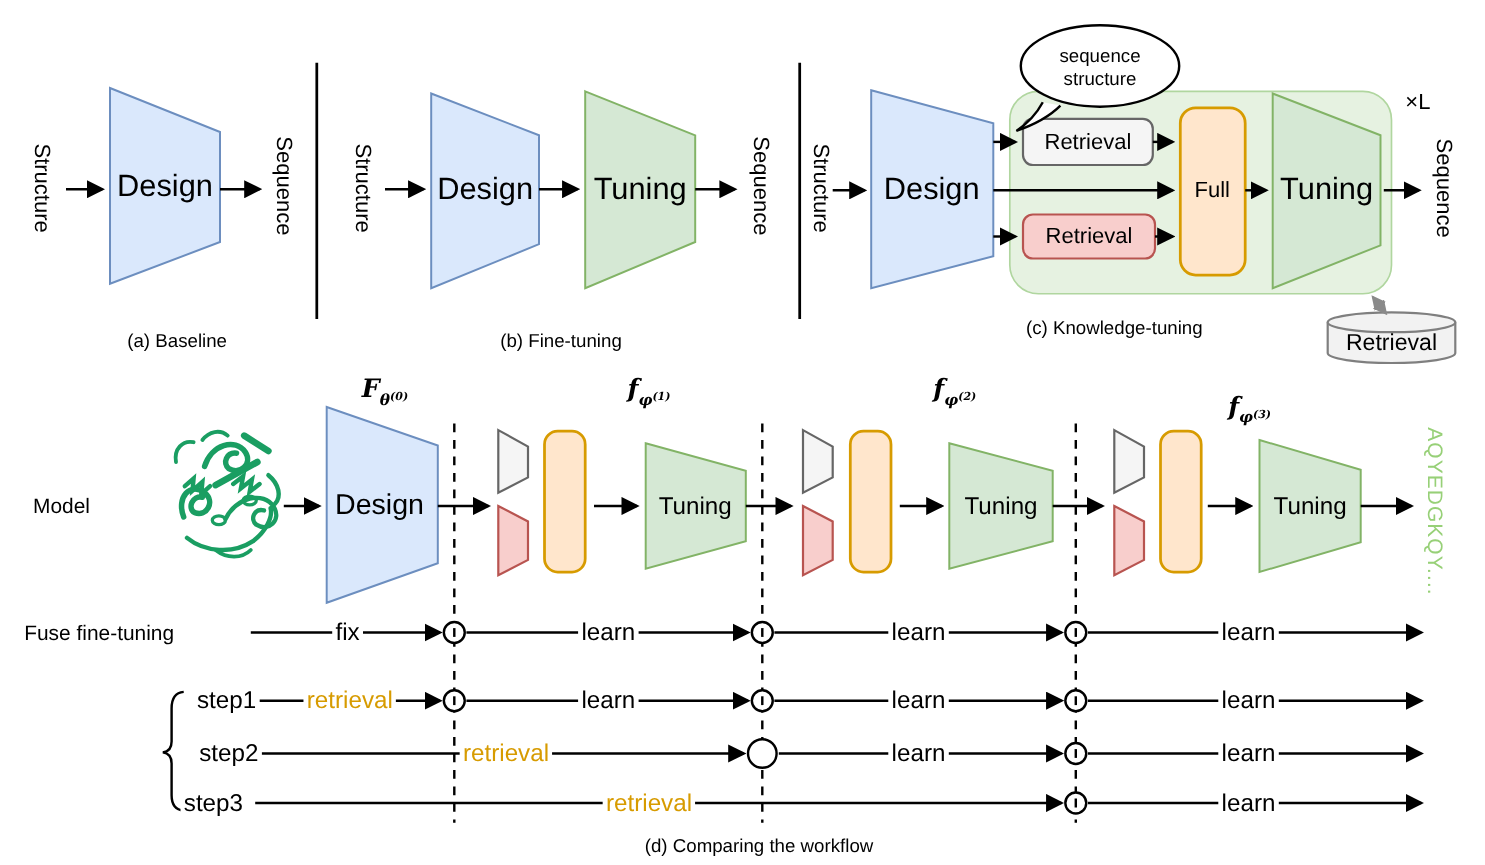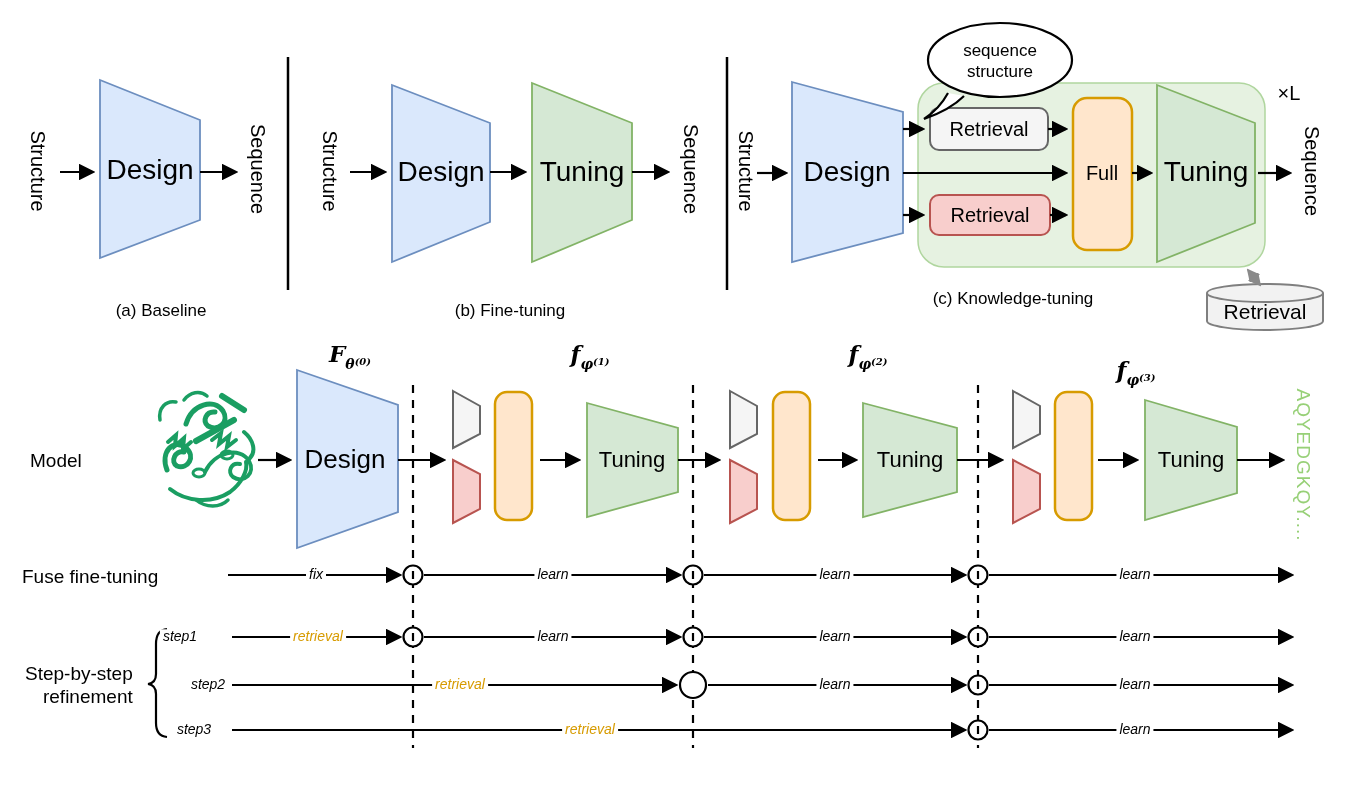--- a/index.html
+++ b/index.html
@@ -1,26 +1,26 @@
 <!DOCTYPE html>
 <html><head>
 <meta charset="utf-8">
 <style>
   html,body{margin:0;padding:0;background:#fff;}
   #fig{position:relative;width:1350px;height:786px;background:#fff;overflow:hidden;
        font-family:"Liberation Sans",sans-serif;color:#000;}
   #shapes{position:absolute;left:0;top:0;}
   .lbl{position:absolute;transform:translate(-50%,-50%);white-space:nowrap;font-size:20px;line-height:1.1;}
-  .lbl-left{position:absolute;white-space:nowrap;font-size:19px;line-height:23px;text-align:right;}
+  .lbl-left{position:absolute;white-space:nowrap;font-size:19px;line-height:23px;}
   .rot{transform:translate(-50%,-50%) rotate(90deg);}
   .big{font-size:28px;}
   .mid{font-size:26px;}
   .small22{font-size:22px;}
   .cap{font-size:17px;}
-  .onln{background:#fff;padding:0 3px;font-size:14px;font-style:italic;}
+  .onln{background:#fff;padding:0 3px;font-size:22px;}
   .orange{color:#d79b00;}
   .greenseq{color:#97d077;font-size:19px;letter-spacing:1px;}
   .bubbletxt{font-size:17px;text-align:center;line-height:21px;}
   .mathlbl{position:absolute;transform:translate(-50%,-50%);white-space:nowrap;
            font-family:"DejaVu Serif",serif;font-style:italic;font-weight:bold;font-size:23px;}
   .msub{font-size:14px;vertical-align:-7px;}
   .msup{font-size:10px;vertical-align:4px;}
   .retrtxt{font-size:21px;}
 </style>
 </head>
@@ -200,34 +200,31 @@
 <div class="mathlbl" style="left:590px;top:356px"><span>f</span><span class="msub"><span>φ</span><span class="msup">(1)</span></span></div>
 <div class="mathlbl" style="left:868px;top:356px"><span>f</span><span class="msub"><span>φ</span><span class="msup">(2)</span></span></div>
 <div class="mathlbl" style="left:1136px;top:372px"><span>f</span><span class="msub"><span>φ</span><span class="msup">(3)</span></span></div>
 
 <div class="lbl-left" style="left:22px;top:565px">Fuse fine-tuning</div>
 <div class="lbl onln" style="left:316px;top:575px">fix</div>
 <div class="lbl onln" style="left:553px;top:575px">learn</div>
 <div class="lbl onln" style="left:835px;top:575px">learn</div>
 <div class="lbl onln" style="left:1135px;top:575px">learn</div>
 
-<div class="lbl-left" style="left:25px;top:662px">
-  <div>Step-by-step</div>
-  <div>refinement</div>
-</div>
-
-<div class="lbl onln" style="left:180px;top:637px">step1</div>
+
+<div class="lbl onln" style="left:206px;top:637px">step1</div>
 <div class="lbl onln orange" style="left:318px;top:637px">retrieval</div>
 <div class="lbl onln" style="left:553px;top:637px">learn</div>
 <div class="lbl onln" style="left:835px;top:637px">learn</div>
 <div class="lbl onln" style="left:1135px;top:637px">learn</div>
 
 <div class="lbl onln" style="left:208px;top:685px">step2</div>
 <div class="lbl onln orange" style="left:460px;top:685px">retrieval</div>
 <div class="lbl onln" style="left:835px;top:685px">learn</div>
 <div class="lbl onln" style="left:1135px;top:685px">learn</div>
 
 <div class="lbl onln" style="left:194px;top:730px">step3</div>
 <div class="lbl onln orange" style="left:590px;top:730px">retrieval</div>
 <div class="lbl onln" style="left:1135px;top:730px">learn</div>
 
+<div class="lbl cap" style="left:690px;top:770px">(d) Comparing the workflow</div>
 
 </div>
 
 </body></html>

